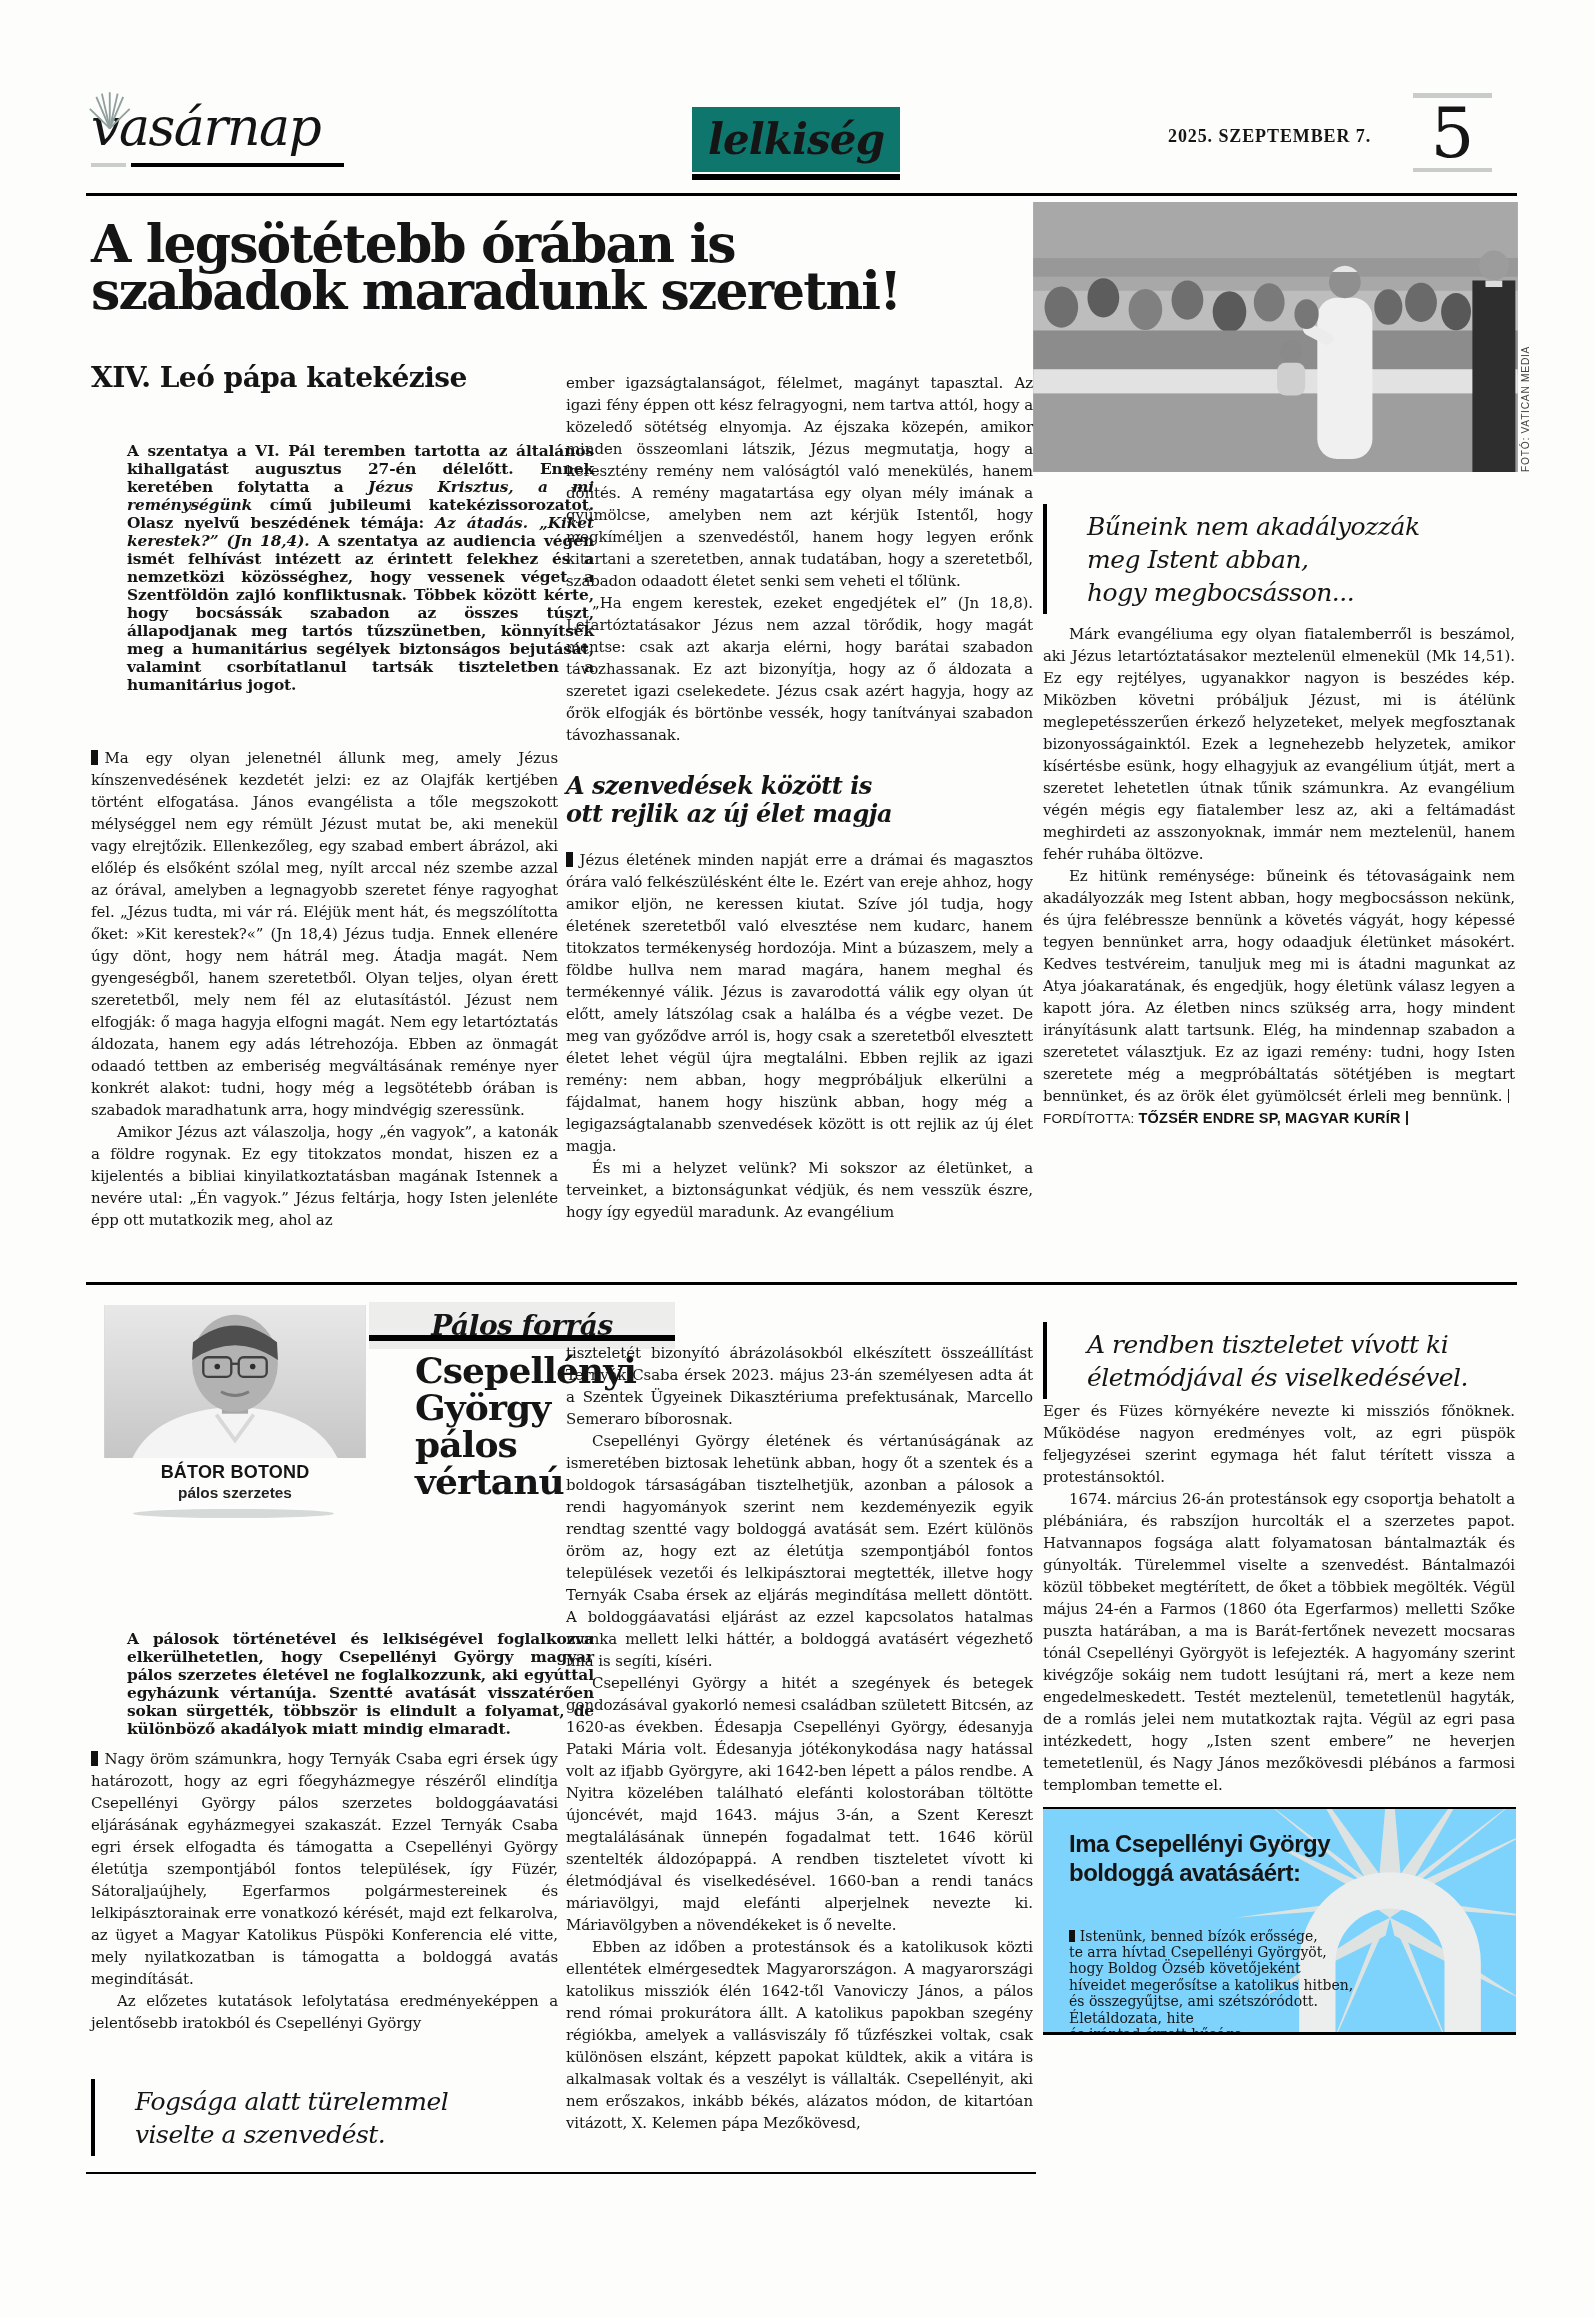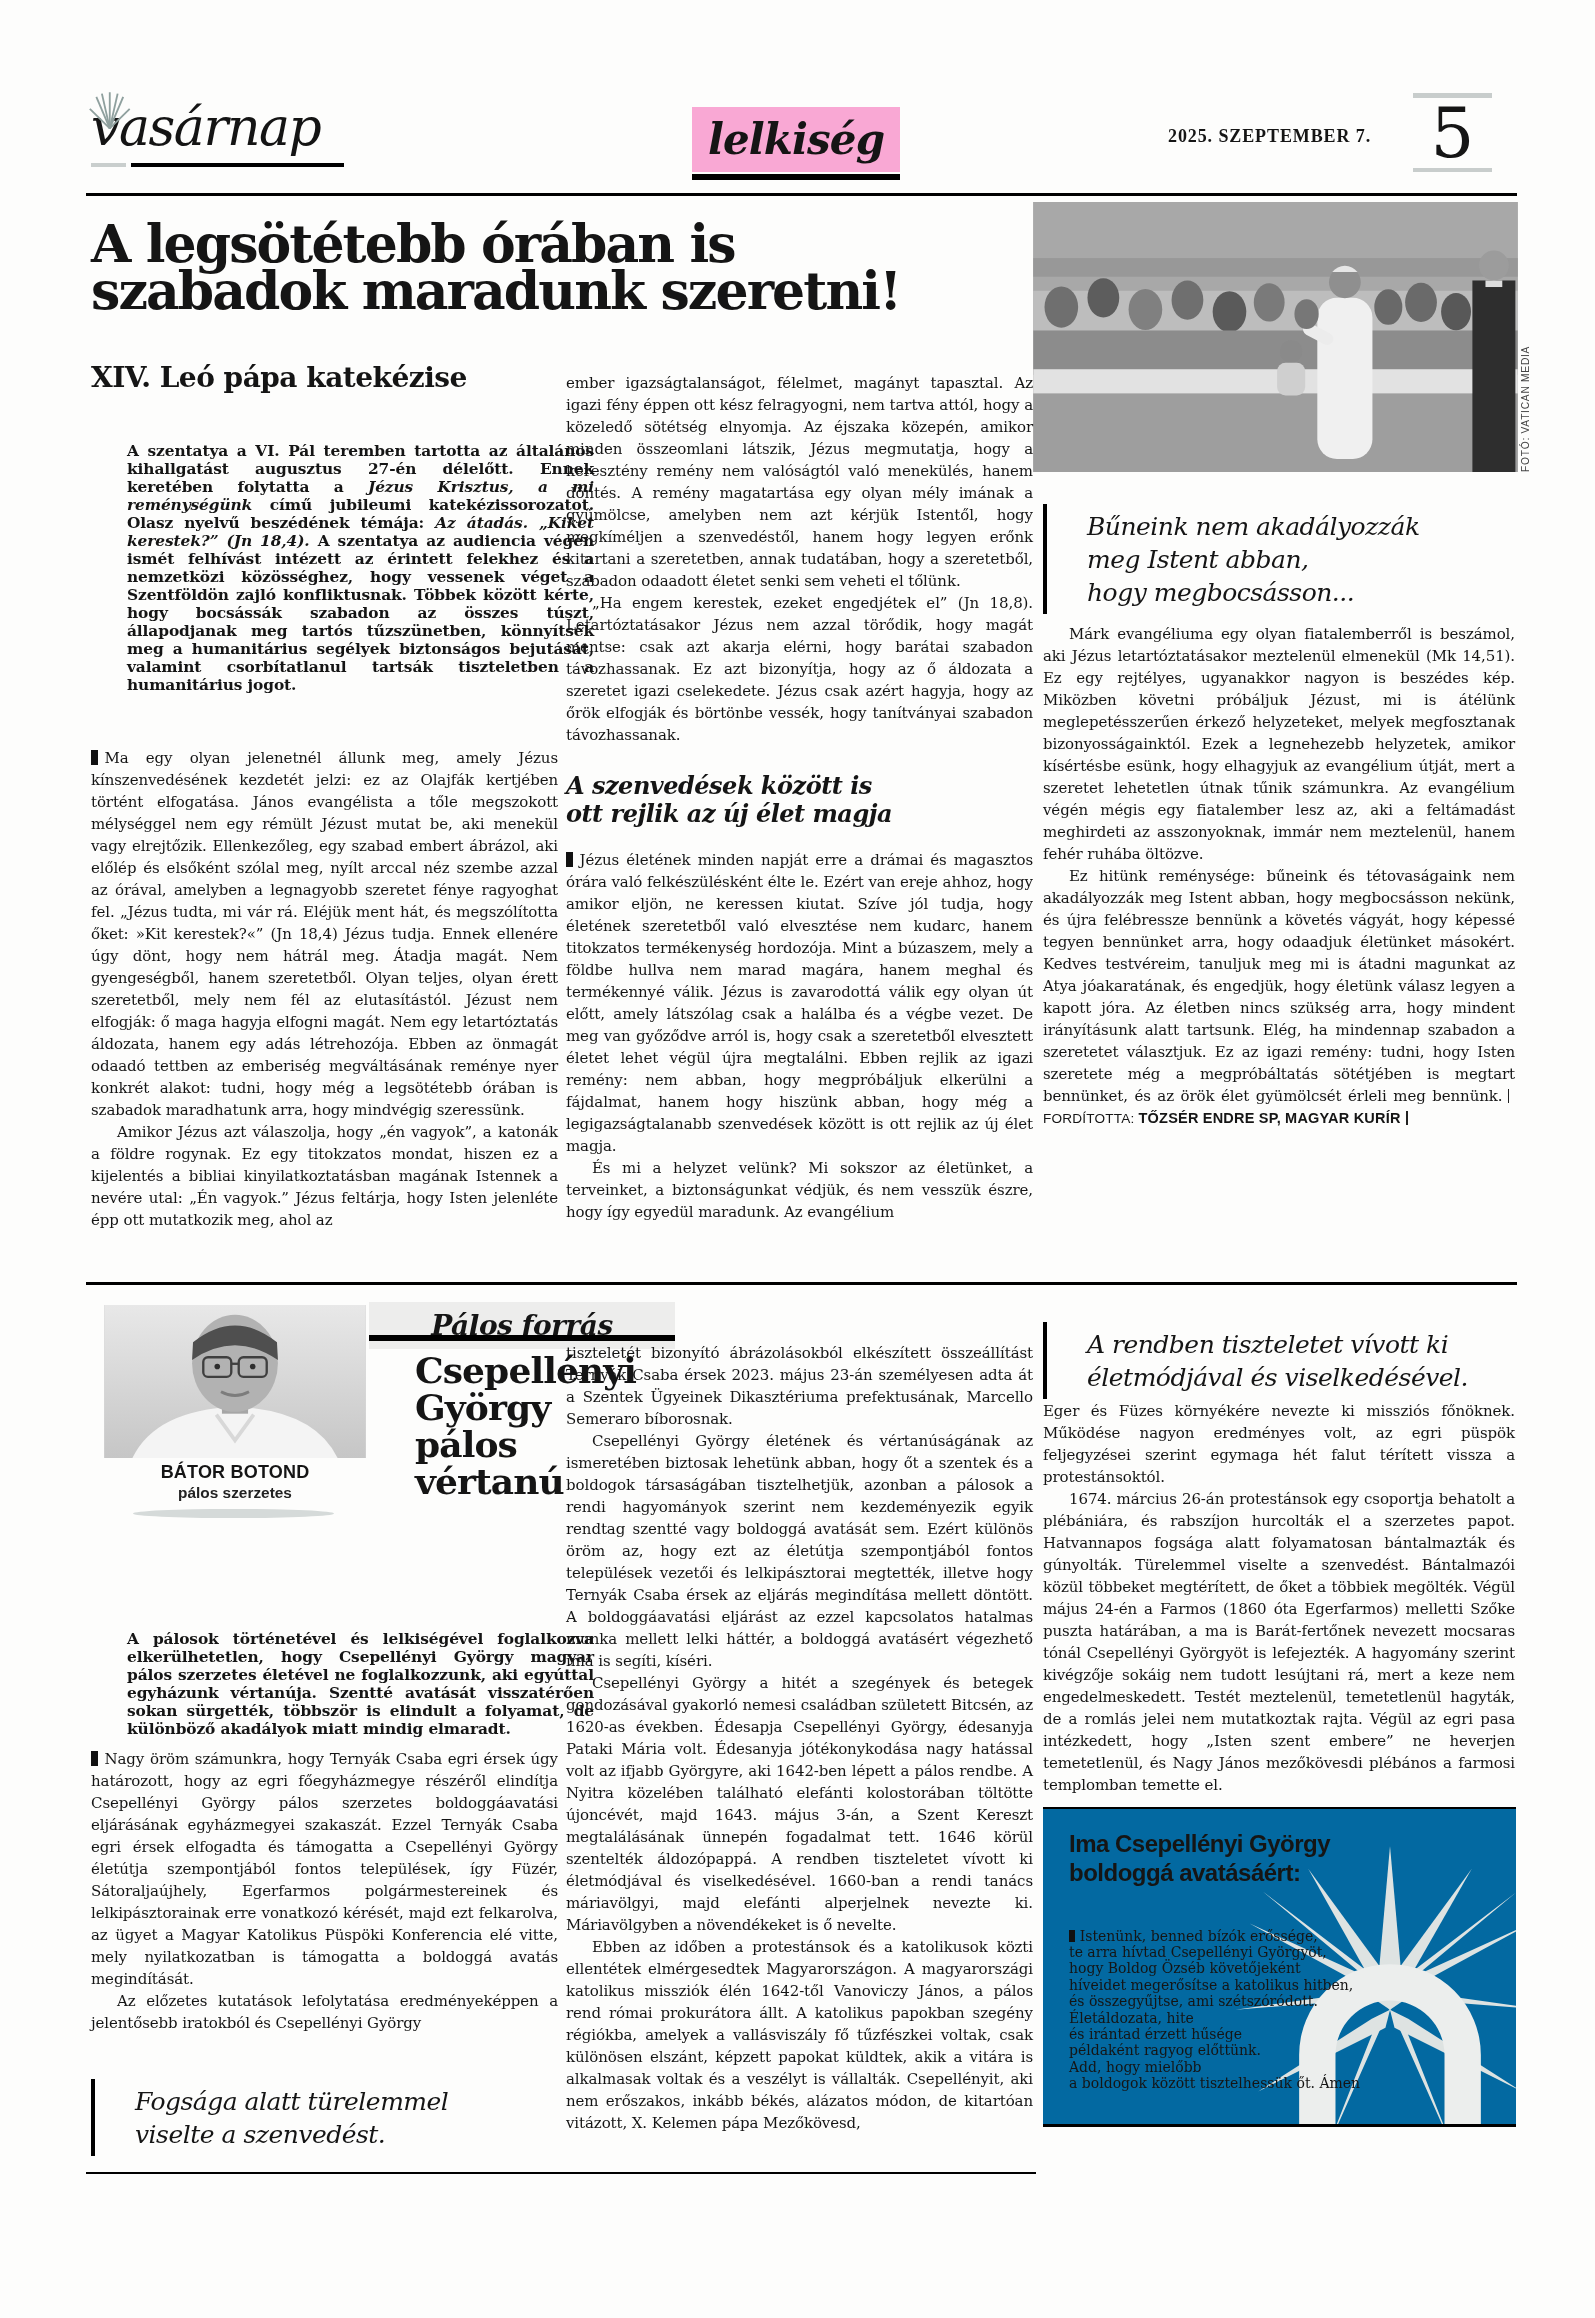--- a/index.html
+++ b/index.html
@@ -4,21 +4,21 @@
 <style>
   html,body{margin:0;padding:0;background:#888;}
   .page{position:relative;width:1595px;height:2319px;background:#fdfdfc;color:#151515;
         font-family:"DejaVu Serif",serif;overflow:hidden;}
   
   .brand{position:absolute;left:91px;top:97px;width:280px;}
   .brand .word{font-style:italic;font-size:52px;letter-spacing:-1.4px;line-height:61px;color:#141414;}
   .brand .bar{position:absolute;left:40px;top:66px;width:213px;height:4.2px;background:#000;}
   .brand .bar-gray{position:absolute;left:0px;top:66px;width:35px;height:4.2px;background:#c9cecd;}
   .brand .star{position:absolute;left:-2.8px;top:-6.5px;}
-  .section-badge{position:absolute;left:692px;top:107px;width:208px;height:65px;background:#f9a8d4;
+  .section-badge{position:absolute;left:692px;top:107px;width:208px;height:65px;background:#0f766e;
         text-align:center;line-height:65px;font-style:italic;font-weight:bold;font-size:42px;letter-spacing:-0.9px;}
   .section-badge-bar{position:absolute;left:692px;top:174px;width:208px;height:6px;background:#000;}
   .issue-date{position:absolute;left:1168px;top:126px;width:243px;font-family:"Liberation Serif",serif;
         font-weight:bold;font-size:18px;letter-spacing:0.9px;white-space:nowrap;}
   .pageno-wrap{position:absolute;left:1413px;top:93px;width:79px;text-align:center;}
   .pageno-bar{width:79px;height:4.7px;background:#c8cdcc;}
   .pageno{font-size:69px;line-height:70px;font-family:"DejaVu Serif",serif;}
   .masthead-rule{position:absolute;left:86px;top:193px;width:1431px;height:3.3px;background:#000;}
   
   .headline{position:absolute;left:91px;top:220px;width:953px;font-weight:bold;
@@ -58,21 +58,21 @@
   .series-badge-bar{position:absolute;left:369px;top:1335px;width:306px;height:5.6px;background:#000;}
   .portrait{position:absolute;left:104px;top:1305px;width:262px;height:153px;overflow:hidden;background:#d9d9d9;}
   .cap-name{position:absolute;left:104px;top:1462px;width:262px;text-align:center;
         font-family:"Liberation Sans",sans-serif;font-weight:bold;font-size:18px;letter-spacing:0.2px;}
   .cap-role{position:absolute;left:104px;top:1484px;width:262px;text-align:center;
         font-family:"Liberation Sans",sans-serif;font-weight:bold;font-size:15.4px;color:#222;}
   .cap-shadow{position:absolute;left:133px;top:1509px;width:201px;height:9.3px;background:#d5dad9;border-radius:50%;}
   .secondary-title{position:absolute;left:415px;top:1352px;width:271px;font-weight:bold;
         font-size:36px;line-height:37px;letter-spacing:-0.9px;}
   .lead-2{position:absolute;left:91px;top:1630px;width:467px;}
-  .prayer-box{position:absolute;left:1043px;top:1807px;width:473px;height:320px;background:#0369a1;
+  .prayer-box{position:absolute;left:1043px;top:1807px;width:473px;height:228px;background:#7dd3fc;
         border-top:2.8px solid #000;border-bottom:3.3px solid #000;box-sizing:border-box;overflow:hidden;}
   .prayer-title{position:relative;margin:19.6px 18.7px 0 26px;font-family:"Liberation Sans",sans-serif;
         font-weight:bold;font-size:24px;line-height:29px;letter-spacing:-0.5px;z-index:2;}
   .prayer-text{position:relative;margin:41px 14px 0 26px;font-size:14px;line-height:16.4px;z-index:2;}
   .prayer-text .pmark{width:6px;height:12px;vertical-align:-1.4px;margin-right:4.7px;}
   .emblem{position:absolute;right:-33px;bottom:-33px;z-index:1;}
   .bottom-rule{position:absolute;left:86px;top:2172px;width:950px;height:2.3px;background:#000;}
 </style>
 </head>
 <body>

